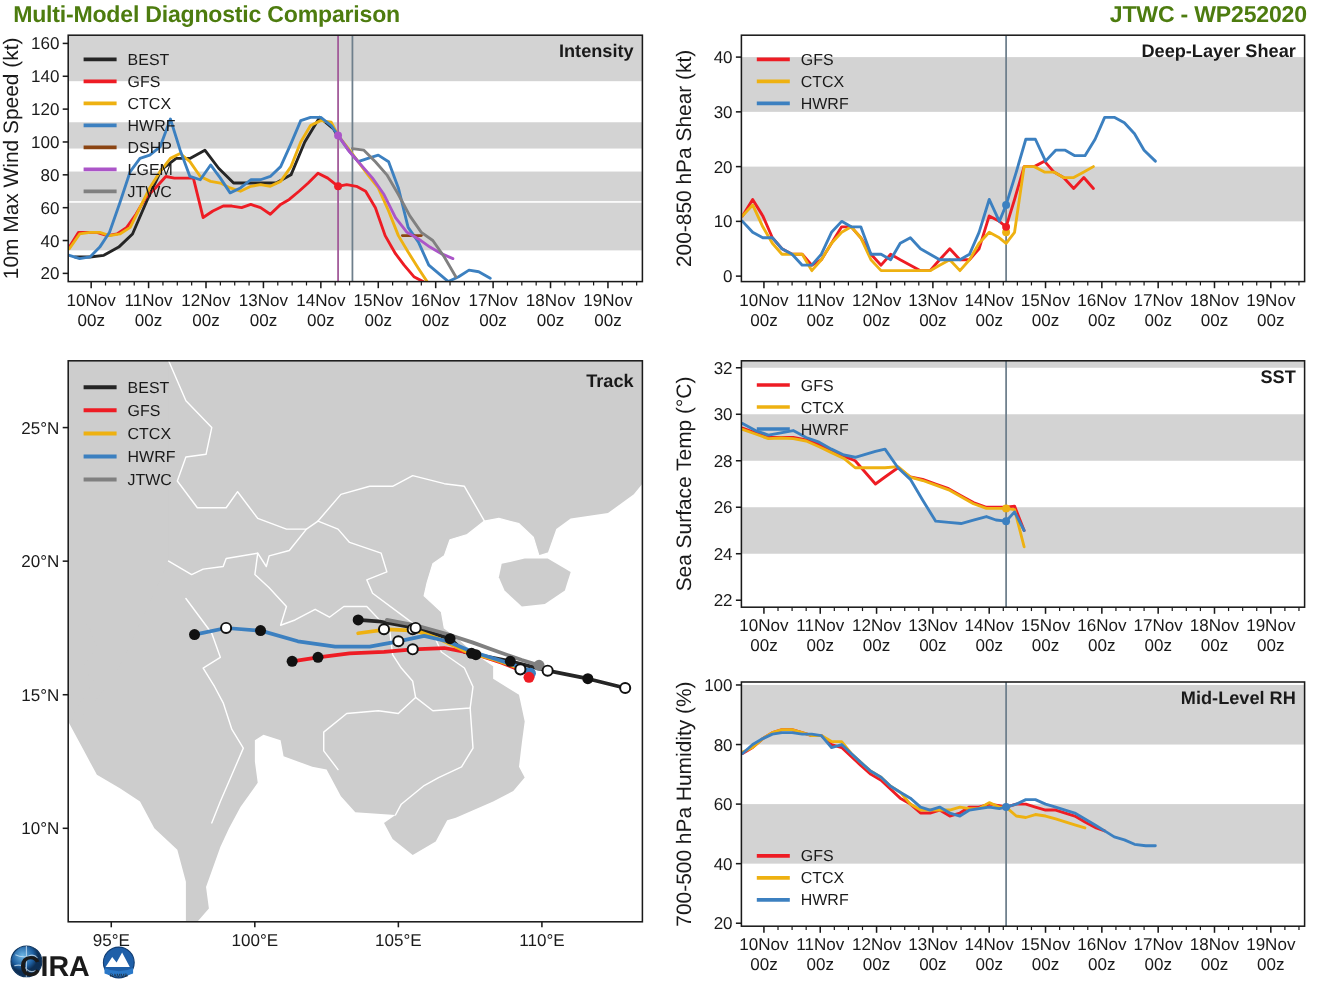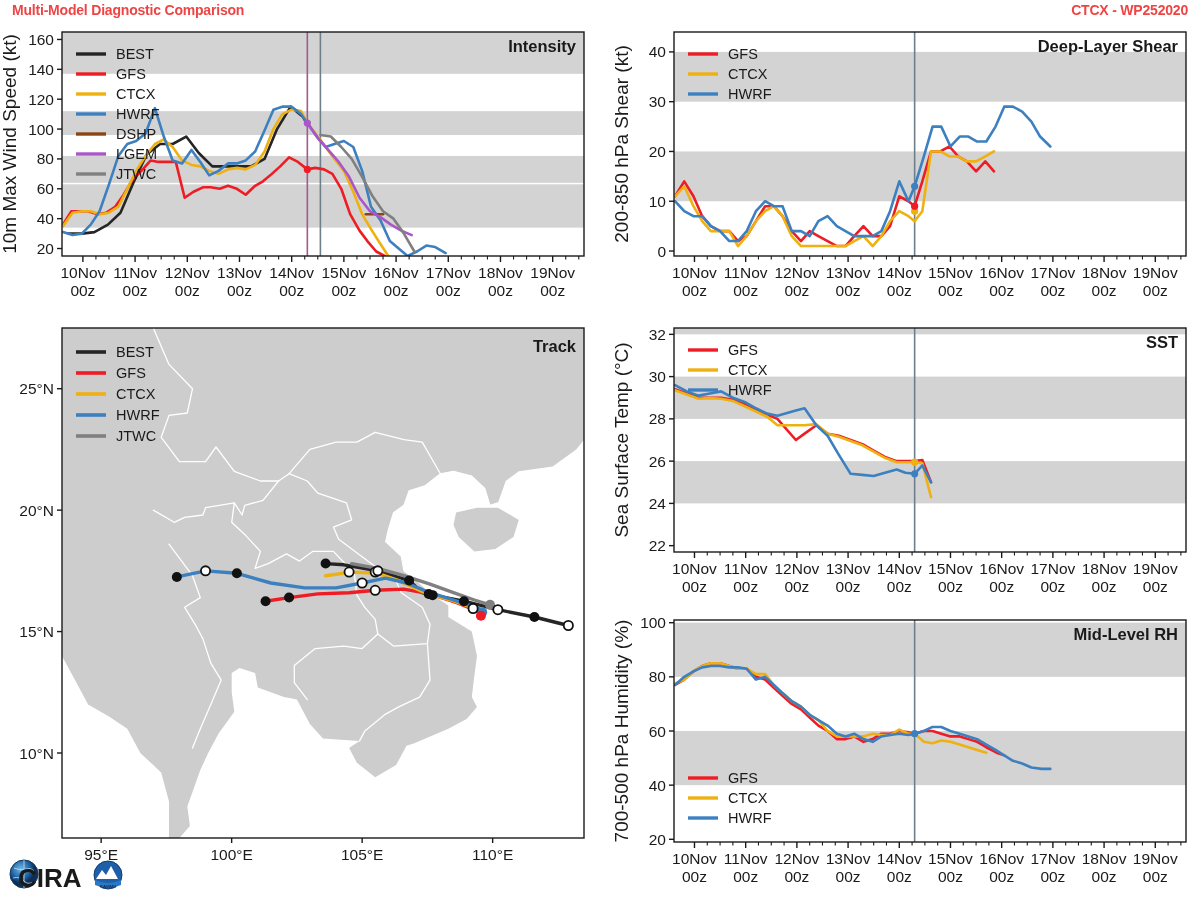--- a/index.html
+++ b/index.html
@@ -1,34 +1,34 @@
 <!DOCTYPE html>
 <html><head>
 <meta charset="utf-8">
 <style>
   html,body{margin:0;padding:0;background:#ffffff;}
   body{width:1200px;height:900px;position:relative;overflow:hidden;
        font-family:"Liberation Sans","DejaVu Sans",sans-serif;color:#1a1a1a;}
-  .ttl{position:absolute;font-weight:bold;font-size:14px;color:#ef4444;letter-spacing:-0.2px;}
+  .ttl{position:absolute;font-weight:bold;font-size:21px;color:#4d7c0f;letter-spacing:-0.2px;}
   #main-title{left:12px;top:2px;}
   #storm-title{right:12px;top:2px;}
   .panel{position:absolute;}
   svg{display:block;overflow:visible;}
   text{font-family:"Liberation Sans","DejaVu Sans",sans-serif;fill:#1a1a1a;}
   .axlab{font-size:19px;}
   .ticklab{font-size:15.5px;}
   .panlab{font-size:16.5px;font-weight:bold;}
   .leglab{font-size:14.5px;}
   #cira-logo{position:absolute;left:4px;top:848px;width:126px;height:50px;}
 </style>
 </head>
 <body>
 
 <div class="ttl" id="main-title">Multi-Model Diagnostic Comparison</div>
-<div class="ttl" id="storm-title">CTCX - WP252020</div>
+<div class="ttl" id="storm-title">JTWC - WP252020</div>
 
 <div class="panel" id="panel-intensity" style="left:0px;top:22px;">
     <svg width="596" height="296">
       <rect x="62" y="10" width="522" height="224" fill="#ffffff"></rect>
       <rect x="62" y="162.32" width="522" height="43.30666666666667" fill="#d3d3d3"></rect>
       <rect x="62" y="133.94666666666666" width="522" height="26.879999999999995" fill="#d3d3d3"></rect>
       <rect x="62" y="89.14666666666668" width="522" height="23.893333333333317" fill="#d3d3d3"></rect>
       <rect x="62" y="10" width="522" height="41.81333333333333" fill="#d3d3d3"></rect>
       <clipPath id="clip-intensity">
         <rect x="62" y="10" width="522" height="224"></rect>

